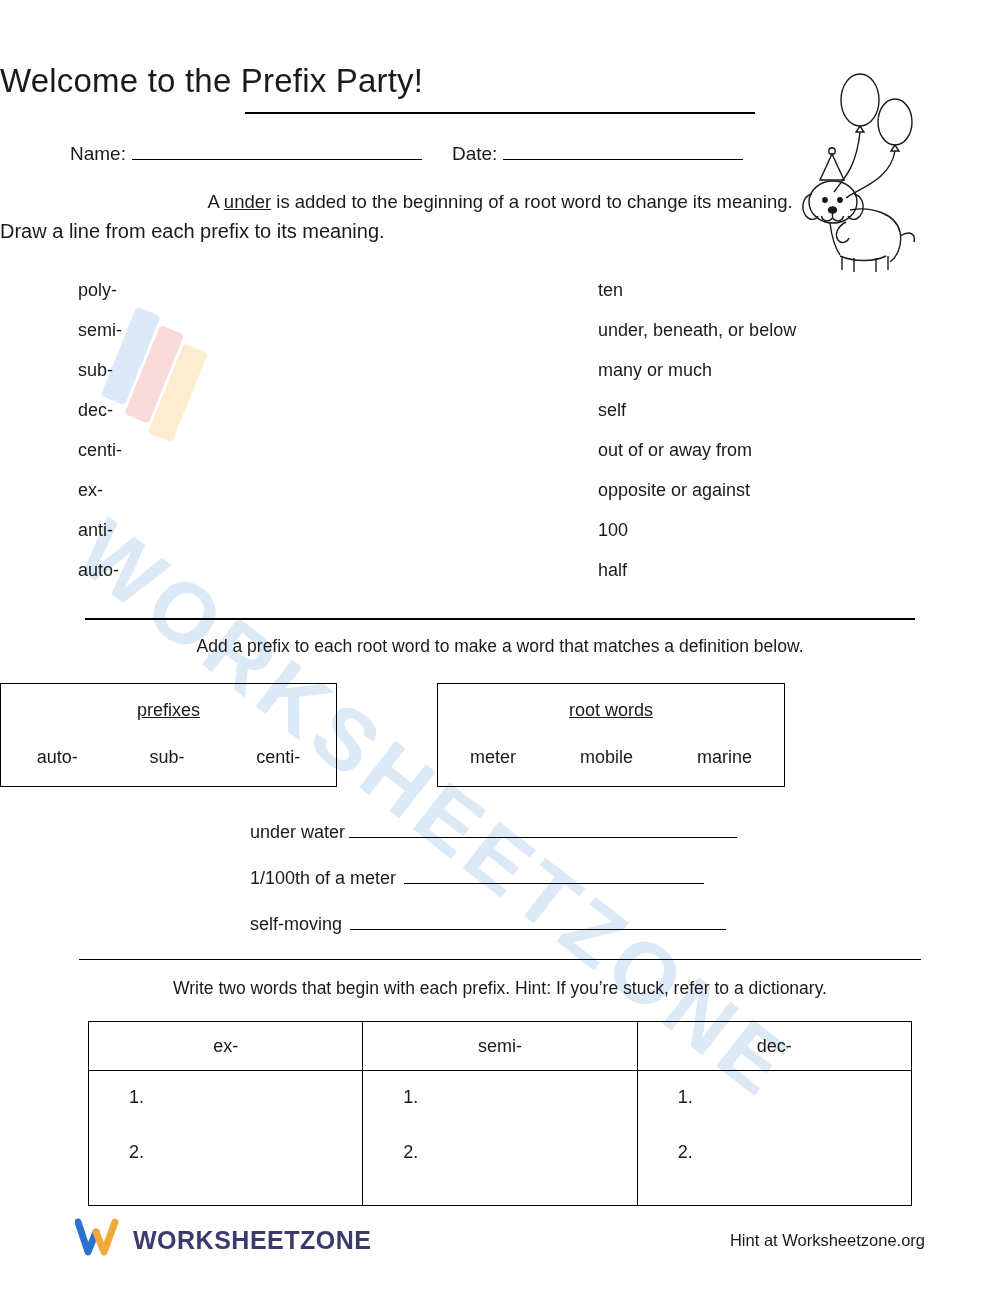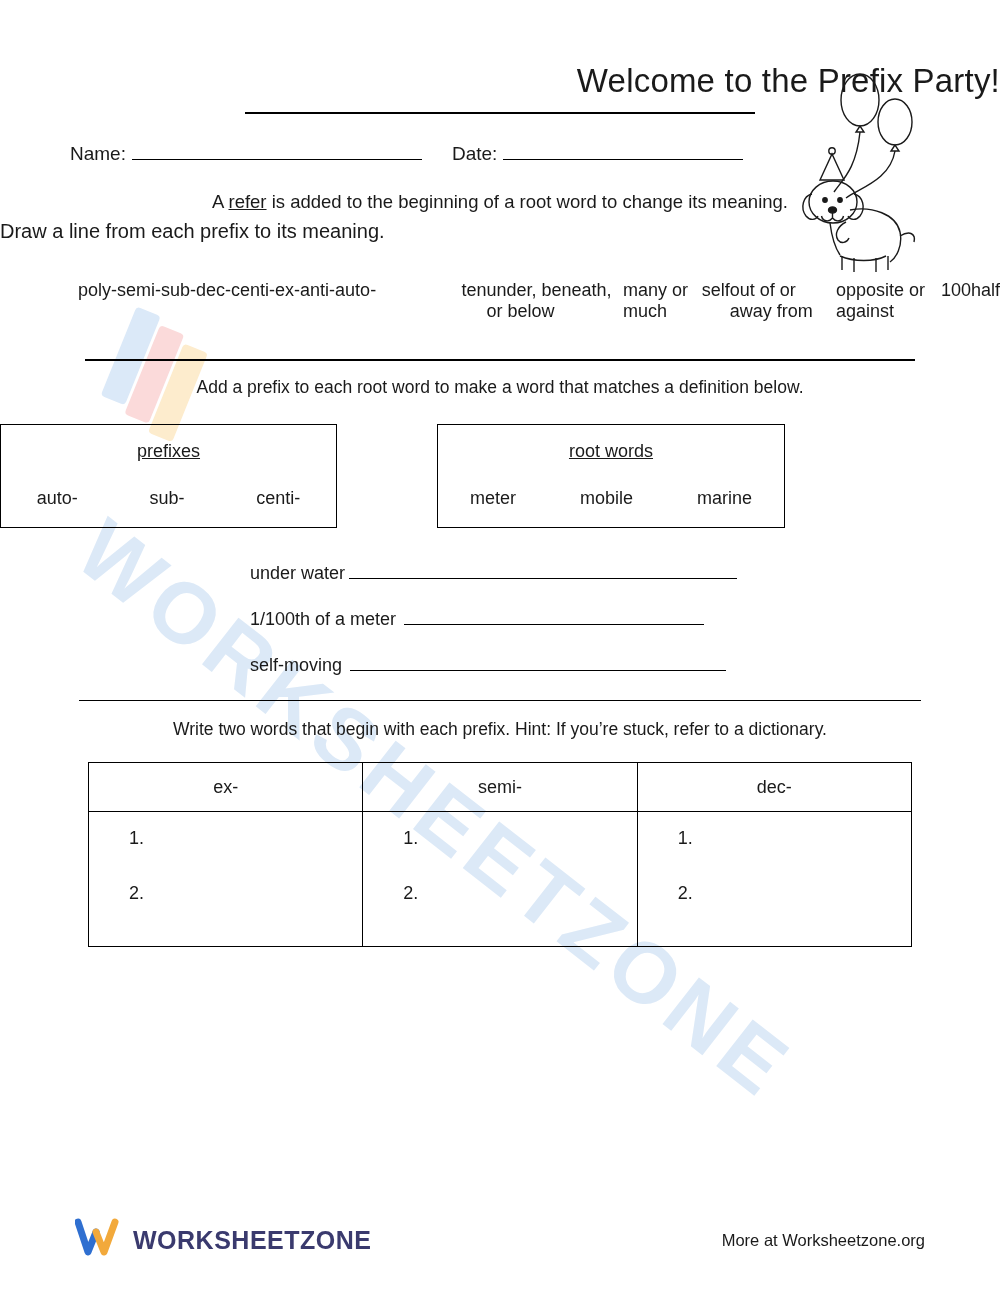--- a/index.html
+++ b/index.html
@@ -60,21 +60,21 @@
     margin-right: 4px;
   }
   .wm-b { background: #dbe9f8; transform: rotate(-16deg); }
   .wm-r { background: #fbdada; transform: rotate(-16deg); }
   .wm-o { background: #fdeccd; transform: rotate(-16deg); }
 
   .content { position: relative; z-index: 2; }
 
   
   .title-wrap {
-    text-align: right;
+    text-align: left;
     padding-top: 62px;
   }
   .title {
     font-size: 33px;
     font-weight: normal;
     letter-spacing: .2px;
   }
   .title-rule {
     width: 510px;
     height: 2px;
@@ -115,21 +115,21 @@
     line-height: 1.45;
   }
 
   
   .match {
     display: flex;
     margin-top: 34px;
     padding: 0 0 0 78px;
     font-size: 18px;
   }
-  .match-col { display: flex; }
+  .match-col { display: flex; flex-direction: column; }
   .match-col.left { width: 520px; }
   .match-col div { margin-bottom: 19px; }
 
   
   .hr {
     height: 1.5px;
     background: #000;
     margin: 18px auto 0;
   }
   .hr1 { width: 830px; }
@@ -294,21 +294,21 @@
 
     <div class="namedate">
       <span class="nd-label">Name:</span>
       <span class="nd-line nd-name"></span>
       <span class="nd-gap"></span>
       <span class="nd-label">Date:</span>
       <span class="nd-line nd-date"></span>
     </div>
 
     <div class="intro">
-      <span>A </span><span class="u">refer</span><span> is added to the beginning of a root word to change its meaning.</span>
+      <span>A </span><span class="u">under</span><span> is added to the beginning of a root word to change its meaning.</span>
     </div>
 
     <div class="instr">
       <div>Draw a line from each prefix to its meaning.</div>
     </div>
 
     <div class="match">
       <div class="match-col left">
         <div>poly-</div>
         <div>semi-</div>
@@ -402,16 +402,16 @@
   <div class="footer">
     <div class="brand">
       <span>
         <svg width="46" height="40" viewBox="0 0 46 40">
           <path d="M3 4 L13 34 L21 14" stroke="#2f6fd0" stroke-width="7" fill="none" stroke-linecap="round" stroke-linejoin="round"></path>
           <path d="M21 14 L29 34 L40 4" stroke="#f2a93b" stroke-width="7" fill="none" stroke-linecap="round" stroke-linejoin="round"></path>
         </svg>
       </span>
       <span class="brand-text">WORKSHEETZONE</span>
     </div>
-    <div class="more">More at Worksheetzone.org</div>
+    <div class="more">Hint at Worksheetzone.org</div>
   </div>
 
 </div>
 
 </body></html>

